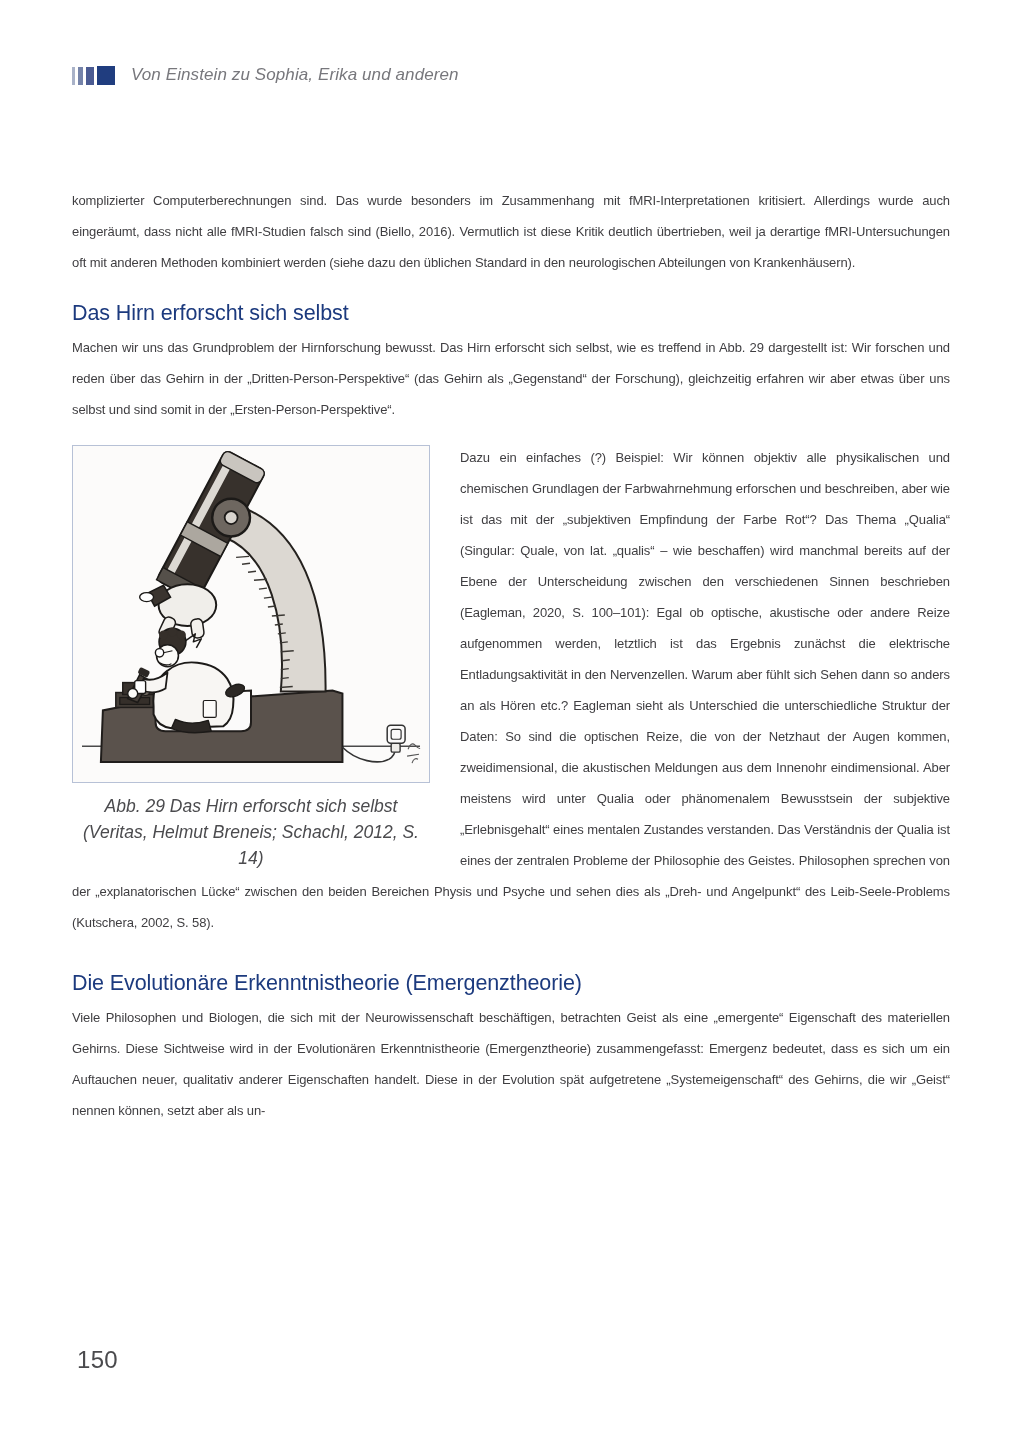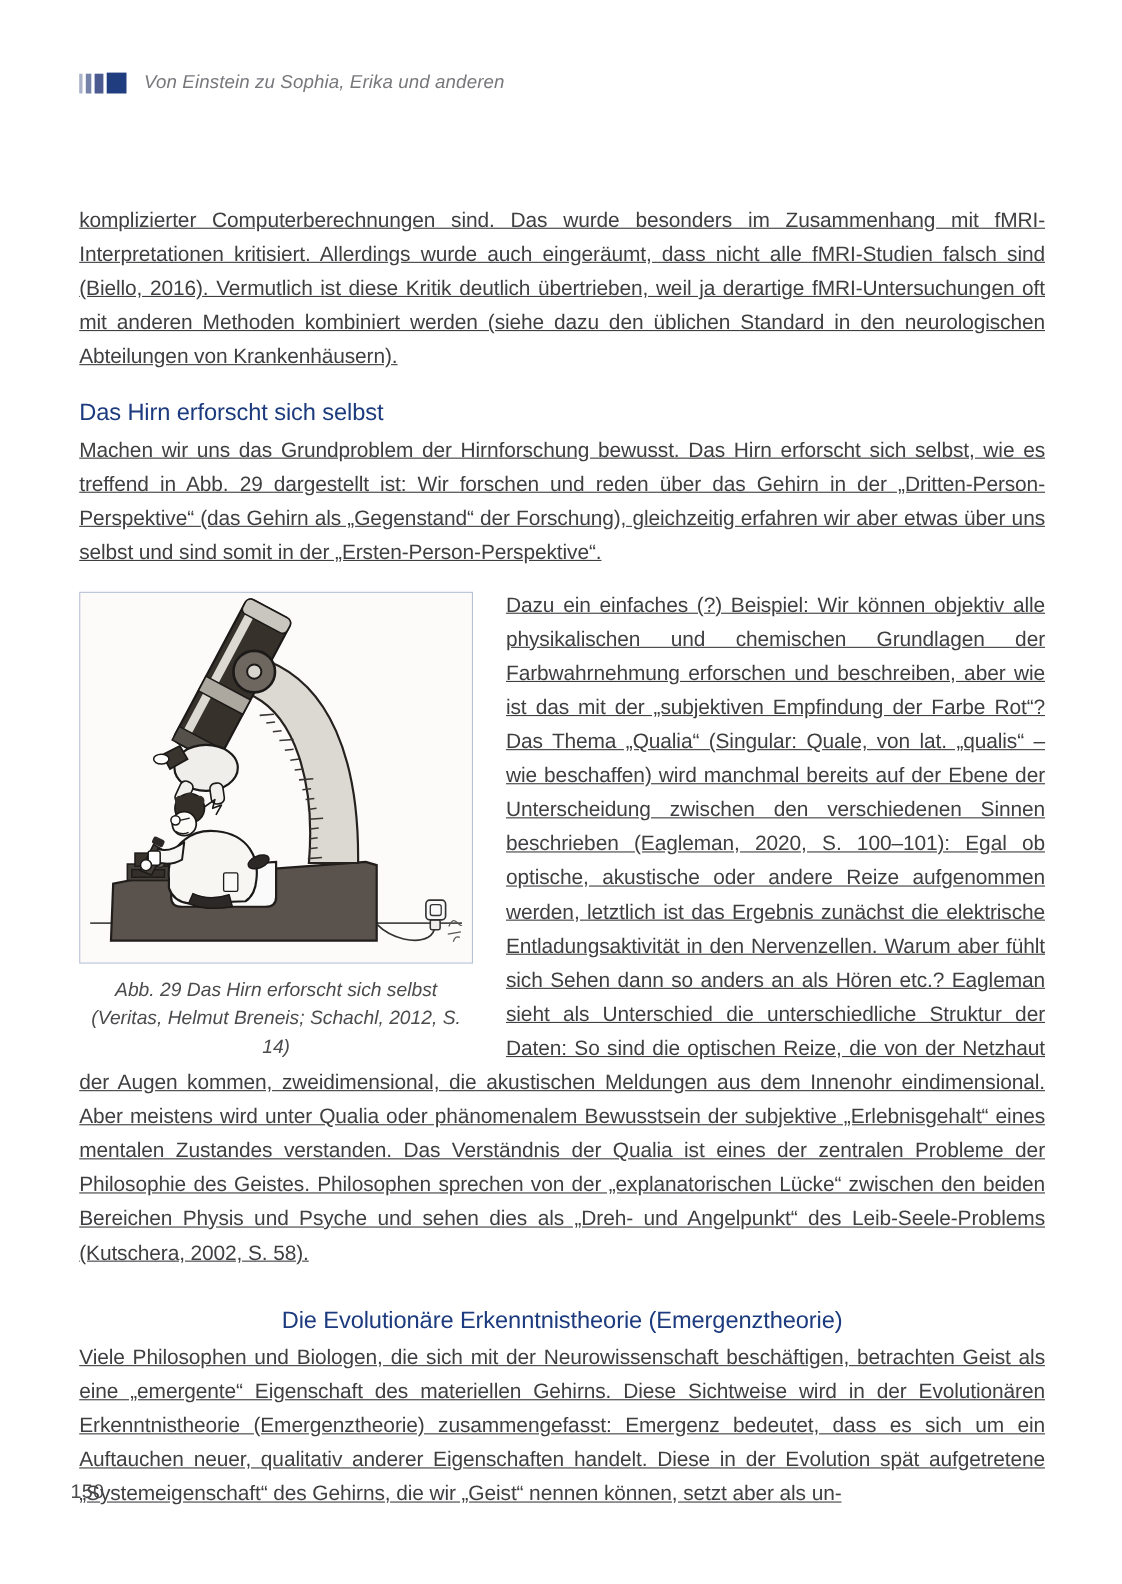--- a/index.html
+++ b/index.html
@@ -21,22 +21,22 @@
   .bar2 { width:5px;  height:18px; background:#7librar583a9; }
   .bar2 { width:5px;  height:18px; background:#7583a9; }
   .bar3 { width:8px;  height:18px; background:#4b5b92; }
   .bar4 { width:18px; height:19px; background:#203d7f; }
   .runtitle {
     font-size:17px; font-style:italic; color:#77777c;
     letter-spacing:0.1px;
   }
   
   .bodytext {
-    font-size:19px; line-height:31px; text-align:justify;
-    letter-spacing:-0.1px; color:#3f3e41;text-decoration:underline;
+    font-size:13px; line-height:31px; text-align:justify;
+    letter-spacing:-0.1px; color:#3f3e41;
   }
   .p1 { margin-top:99px; }
   h2.sect {
     font-size:21.5px; font-weight:400; color:#1c3a7e;
     letter-spacing:-0.1px;
   }
   .h1 { margin-top:23px; margin-bottom:6px; }
   .wrapblock { margin-top:17px; }
   .wrapblock::after { content:""; display:block; clear:both; }
   figure.fig {
@@ -46,24 +46,24 @@
     width:358px; height:338px;
     border:1px solid #b7c1d6; background:#fcfbfa;
   }
   .imgframe svg { display:block; width:100%; height:100%; }
   figcaption {
     margin-top:10px;
     font-size:17.5px; font-style:italic; color:#4b4b4e;
     line-height:26px; letter-spacing:0;
   }
   figcaption span { display:block;text-align:center; }
-  .h2b { clear:both; margin-top:33px; margin-bottom:6px;text-align:center; }
+  .h2b { clear:both; margin-top:33px; margin-bottom:6px; }
   .footerpage {
-    position:absolute; left:64px; top:1346px;
-    font-size:18px; color:#4a4a4d; letter-spacing:0.3px;
+    position:absolute; left:77px; top:1346px;
+    font-size:24px; color:#4a4a4d; letter-spacing:0.3px;
   }
 </style>
 </head>
 <body>
 
 <div class="page">
 
   <header class="runhead">
     <span class="marks">
       <span class="bar bar1"></span>

